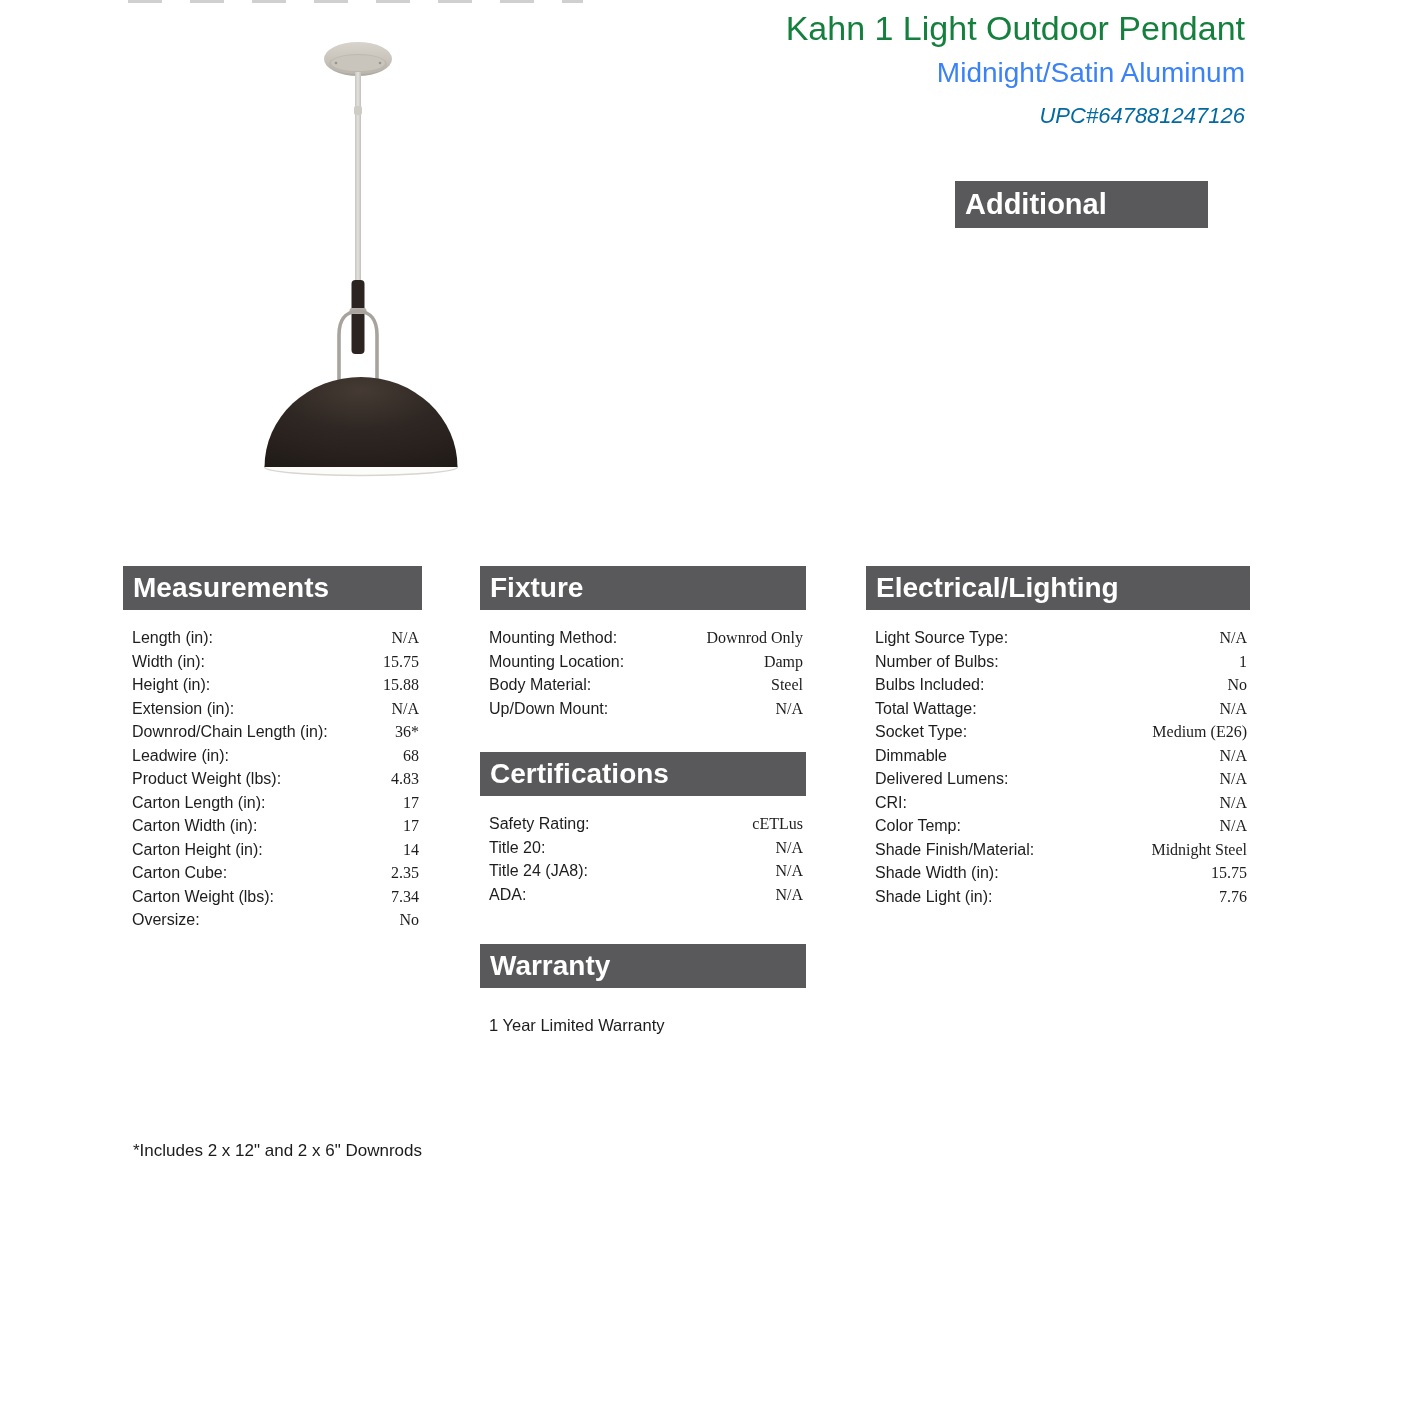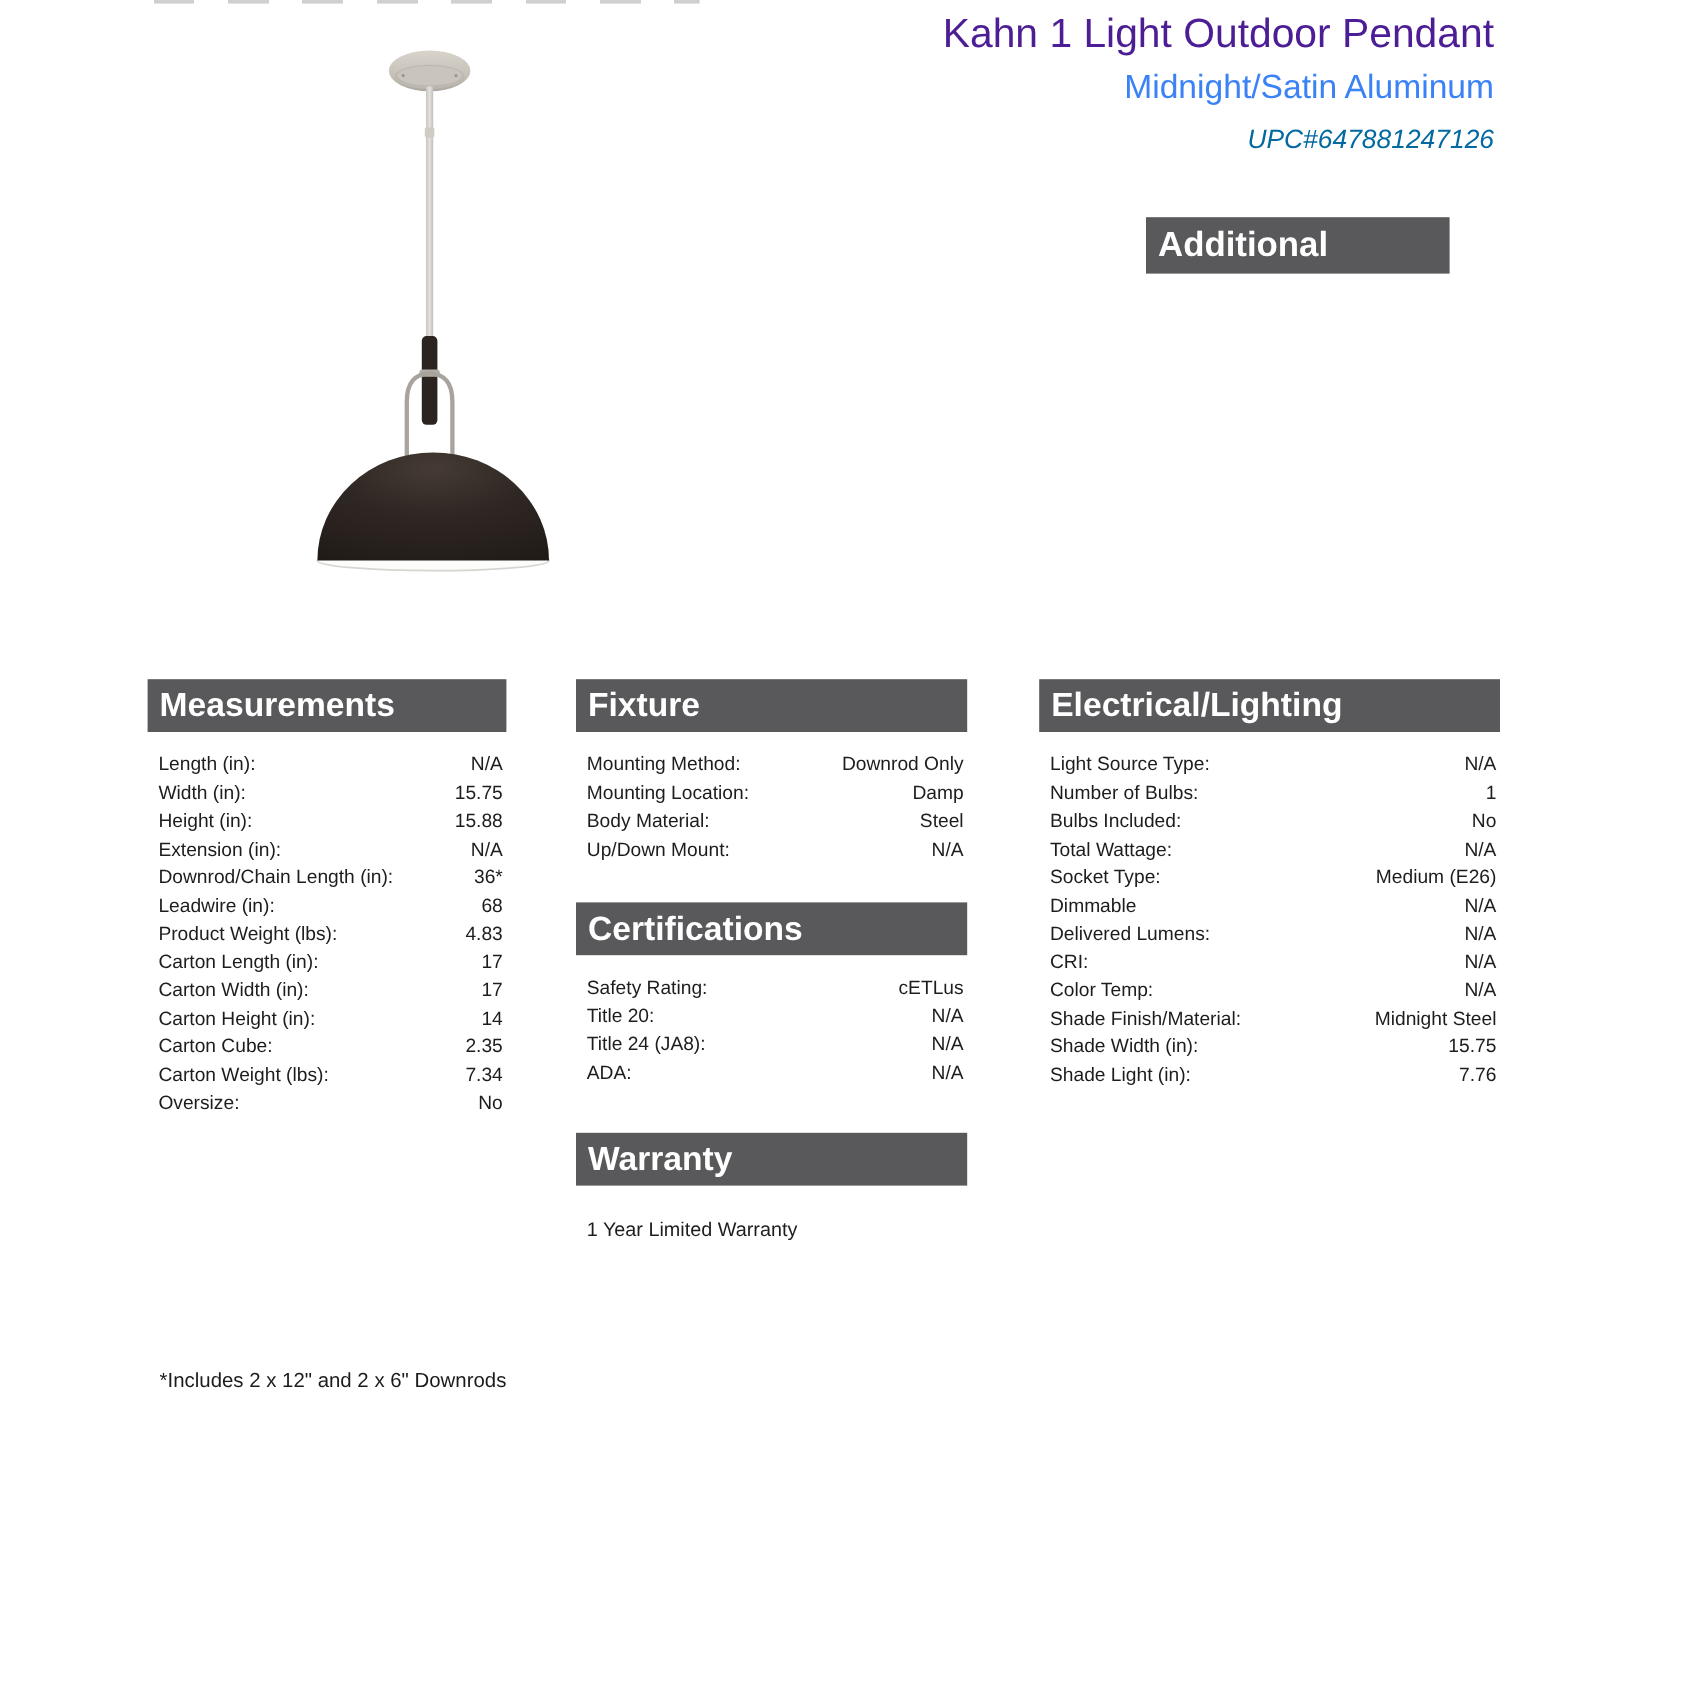--- a/index.html
+++ b/index.html
@@ -10,21 +10,21 @@
   }
 
   
   .top-artifact {
     position:absolute; left:128px; top:0; width:455px; height:3px;
     background:repeating-linear-gradient(90deg, rgba(150,150,150,.45) 0 34px, transparent 34px 62px);
   }
 
   
   .title-block { position:absolute; top:6px; right:156px; text-align:right; }
-  .product-name { font-size:34px; line-height:45px; color:#4c1d95;text-align:right; }
+  .product-name { font-size:34px; line-height:45px; color:#15803d;text-align:right; }
   .finish-name  { font-size:28px; line-height:44px; color:#3b82f6; }
   .upc          { font-size:22px; line-height:42px; color:#0369a1;font-style:italic; }
 
   .banner {
     background:#59595b; color:#ffffff; font-weight:700; box-sizing:border-box;
   }
   .additional-finishes {
     position:absolute; left:955px; top:181px; width:253px; height:47px;
     font-size:29px; line-height:47px; padding-left:10px;
   }
@@ -44,21 +44,21 @@
   }
   .mt-cert { margin-top:32px; }
   .mt-warr { margin-top:38px; }
 
   .spec-row {
     display:flex; justify-content:space-between;
     font-size:16px; line-height:23.5px;
     padding-left:9px; padding-right:3px;gap:19px;
   }
   .spec-label { white-space:nowrap; }
-  .spec-value { white-space:nowrap; text-align:right; }
+  .spec-value { white-space:nowrap; text-align:right;font-family:Liberation Serif, serif; }
 
   .warranty-text { font-size:16.5px; line-height:22px; margin-top:26px; padding-left:9px; }
 
   .footnote { position:absolute; left:133px; top:1141px; font-size:17px; color:#1b1b1b; }
 </style>
 </head>
 <body>
 
 <div class="page">
 

